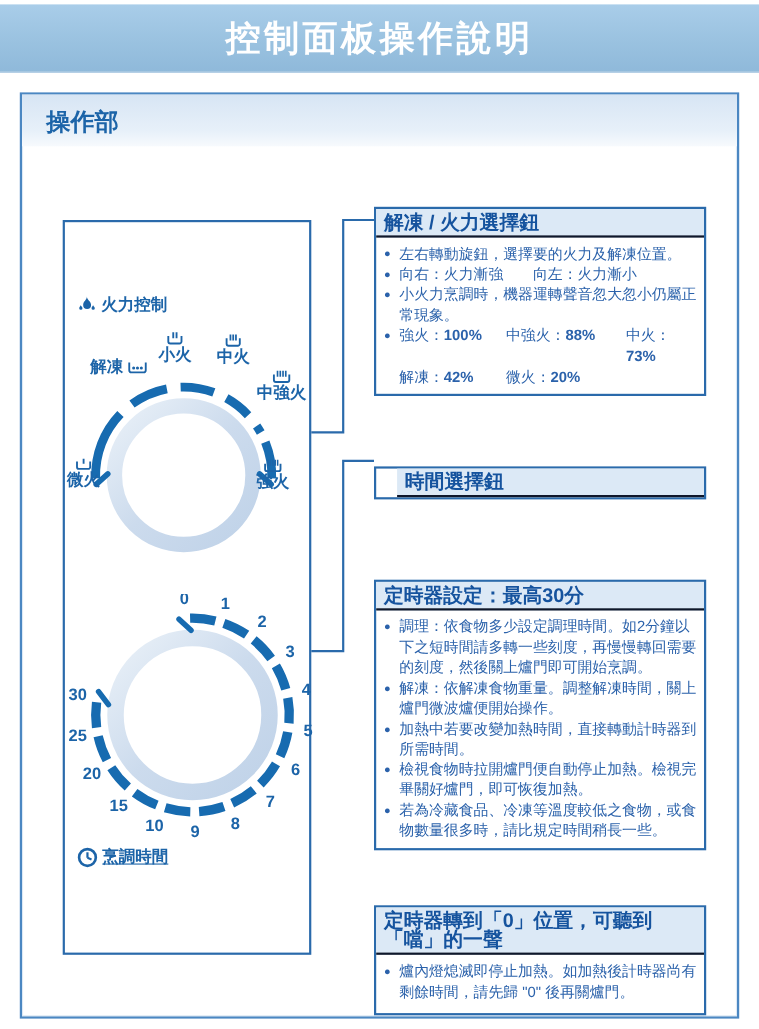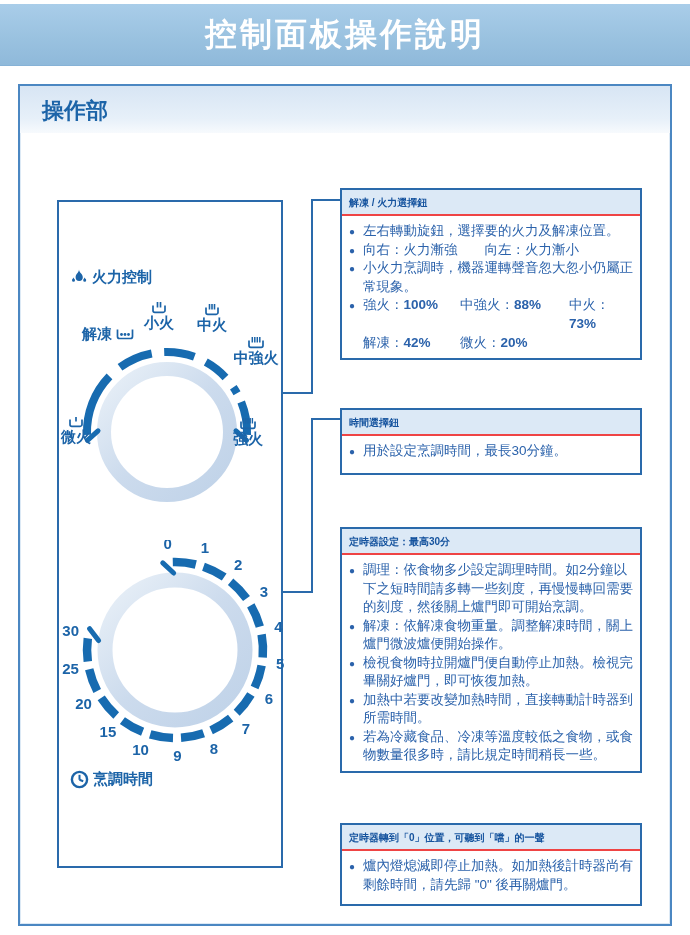--- a/index.html
+++ b/index.html
@@ -32,21 +32,21 @@
   
   .panel{
     position:absolute;left:57px;top:200px;width:226px;height:668px;
     border:2px solid #2a6aab;background:#ffffff;box-sizing:border-box;
   }
   .panel-caption{
     position:absolute;display:flex;align-items:center;gap:4px;
     color:#1c64a8;font-size:15px;font-weight:bold;white-space:nowrap;
   }
   .cap-power{left:70px;top:268px;}
-  .cap-time{left:70px;top:770px;}
+  .cap-time{left:70px;top:770px;text-decoration:underline;}
   .pwr-label{
     position:absolute;display:flex;align-items:center;justify-content:center;
     color:#1c64a8;font-weight:bold;font-size:15px;line-height:16px;white-space:nowrap;
   }
   .col{flex-direction:column;}
   .row{flex-direction:row;gap:3px;}
   .lab-defrost{left:82px;top:326px;}
   .lab-low{left:139px;top:301px;width:40px;}
   .lab-mid{left:192px;top:303px;width:40px;}
   .lab-midhigh{left:227px;top:336px;width:58px;}
@@ -54,33 +54,33 @@
   .lab-min{left:54px;top:415px;width:44px;}
   svg{display:block;}
   .dial-svg{position:absolute;}
   .overlay-svg{position:absolute;left:0;top:0;pointer-events:none;}
   
   .info-box{
     position:absolute;left:340px;width:302px;
     border:2px solid #2a6aab;background:#ffffff;box-sizing:border-box;
   }
   .info-title{
-    background:#dce9f6;border-bottom:2px solid #ef4444;
-    color:#15539e;font-size:10px;font-weight:bold;
+    background:#dce9f6;border-bottom:2px solid #0f172a;
+    color:#15539e;font-size:18px;font-weight:bold;
     padding:4px 6px 3px 7px;line-height:17px;
   }
   .info-body{
     padding:6px 7px 5px 7px;color:#2b62ab;font-size:13.5px;line-height:18.5px;
   }
   .bullet{position:relative;padding-left:14px;}
   .bullet::before{content:"●";position:absolute;left:0;top:1px;font-size:10px;color:#2b62ab;}
   .plv-grid{display:grid;grid-template-columns:97px 109px 1fr;row-gap:1px;font-size:13.5px;}
   .plv-val{font-weight:bold;}
   .box-1{top:188px;} .box-1 .info-body{min-height:121px;}
-  .box-2{top:408px;} .box-2 .info-body{min-height:26px;}
+  .box-2{top:424px;padding-left:19px;} .box-2 .info-body{min-height:26px;}
   .box-3{top:527px;} .box-3 .info-body{min-height:205px;}
   .box-4{top:823px;} .box-4 .info-body{min-height:42px;}
 </style>
 </head>
 <body>
 
 <div class="banner">
   <div class="banner-title">控制面板操作說明</div>
 </div>
 
@@ -244,35 +244,30 @@
           <div><span class="plv-label">中火：</span><span class="plv-val">73%</span></div>
           <div><span class="plv-label">解凍：</span><span class="plv-val">42%</span></div>
           <div><span class="plv-label">微火：</span><span class="plv-val">20%</span></div>
         </div>
     </div>
   </div>
 </div>
 
 <div class="info-box box-2">
   <div class="info-title">時間選擇鈕</div>
-  <div class="info-body">
-    <div>
-        <div class="bullet">用於設定烹調時間，最長30分鐘。</div>
-      </div>
-  </div>
 </div>
 
 <div class="info-box box-3">
   <div class="info-title">定時器設定：最高30分</div>
   <div class="info-body">
     <div>
         <div class="bullet">調理：依食物多少設定調理時間。如2分鐘以下之短時間請多轉一些刻度，再慢慢轉回需要的刻度，然後關上爐門即可開始烹調。</div>
         <div class="bullet">解凍：依解凍食物重量。調整解凍時間，關上爐門微波爐便開始操作。</div>
+        <div class="bullet">加熱中若要改變加熱時間，直接轉動計時器到所需時間。</div>
         <div class="bullet">檢視食物時拉開爐門便自動停止加熱。檢視完畢關好爐門，即可恢復加熱。</div>
-        <div class="bullet">加熱中若要改變加熱時間，直接轉動計時器到所需時間。</div>
         <div class="bullet">若為冷藏食品、冷凍等溫度較低之食物，或食物數量很多時，請比規定時間稍長一些。</div>
       </div>
   </div>
 </div>
 
 <div class="info-box box-4">
   <div class="info-title">定時器轉到「0」位置，可聽到「噹」的一聲</div>
   <div class="info-body">
     <div>
         <div class="bullet">爐內燈熄滅即停止加熱。如加熱後計時器尚有剩餘時間，請先歸 "0" 後再關爐門。</div>

